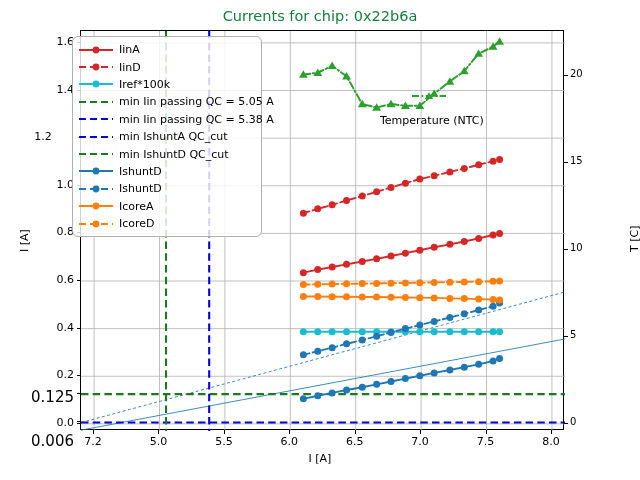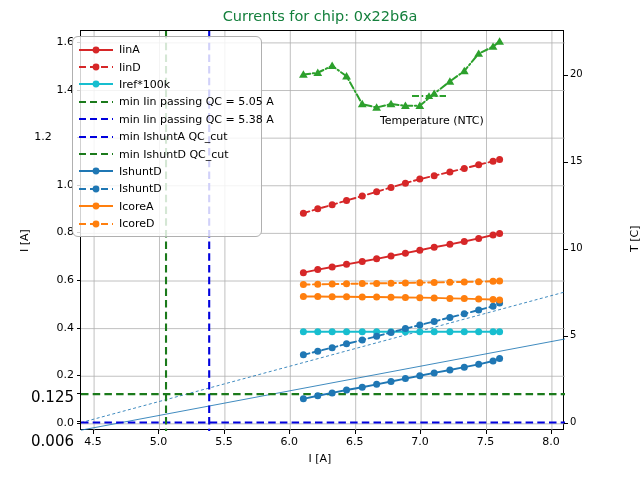--- a/index.html
+++ b/index.html
@@ -231,21 +231,21 @@
       <div class="tickR" style="left: 570px; top: 329.087px;">5</div>
       <div class="tmark" style="left: 564px; top: 336.087px; width: 3.5px; height: 1px;"></div>
       <div class="tickR" style="left: 570px; top: 242.13px;">10</div>
       <div class="tmark" style="left: 564px; top: 249.13px; width: 3.5px; height: 1px;"></div>
       <div class="tickR" style="left: 570px; top: 155.174px;">15</div>
       <div class="tmark" style="left: 564px; top: 162.174px; width: 3.5px; height: 1px;"></div>
       <div class="tickR" style="left: 570px; top: 68.2174px;">20</div>
       <div class="tmark" style="left: 564px; top: 75.2174px; width: 3.5px; height: 1px;"></div>
     </div>
   <div id="ticks-x">
-      <div class="tickX" style="left: 63.0811px; top: 435px;">4.5</div>
+      <div class="tickX" style="left: 63.0811px; top: 435px;">7.2</div>
       <div class="tmark" style="left: 93.0811px; top: 430px; width: 1px; height: 3.5px;"></div>
       <div class="tickX" style="left: 128.486px; top: 435px;">5.0</div>
       <div class="tmark" style="left: 158.486px; top: 430px; width: 1px; height: 3.5px;"></div>
       <div class="tickX" style="left: 193.892px; top: 435px;">5.5</div>
       <div class="tmark" style="left: 223.892px; top: 430px; width: 1px; height: 3.5px;"></div>
       <div class="tickX" style="left: 259.297px; top: 435px;">6.0</div>
       <div class="tmark" style="left: 289.297px; top: 430px; width: 1px; height: 3.5px;"></div>
       <div class="tickX" style="left: 324.703px; top: 435px;">6.5</div>
       <div class="tmark" style="left: 354.703px; top: 430px; width: 1px; height: 3.5px;"></div>
       <div class="tickX" style="left: 390.108px; top: 435px;">7.0</div>

